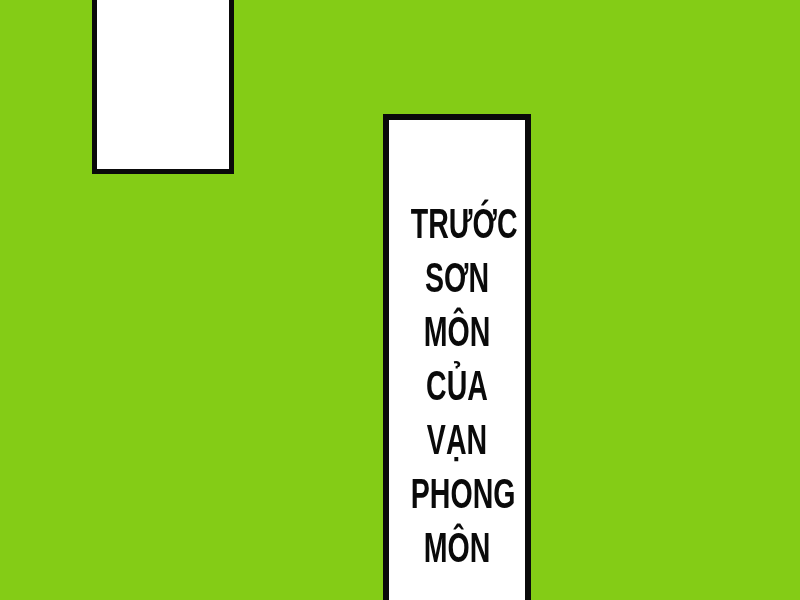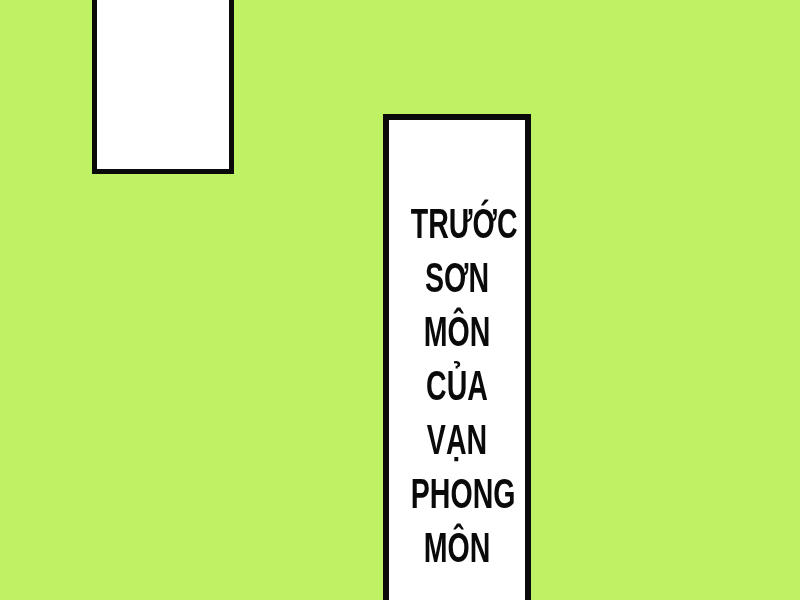--- a/index.html
+++ b/index.html
@@ -12,21 +12,21 @@
     background: #ffffff;
     overflow: hidden;
     position: relative;
     font-family: "Liberation Sans", sans-serif;
   }
   .page {
     position: absolute;
     left: 0; top: 0;
     width: 800px;
     height: 600px;
-    background: #bef264;
+    background: #84cc16;
   }
   .panel {
     position: absolute;
     background: #ffffff;
     box-sizing: border-box;
     border: 5px solid #0a0a0a;
   }
   .panel-empty {
     left: 92px;
     top: -22px;

